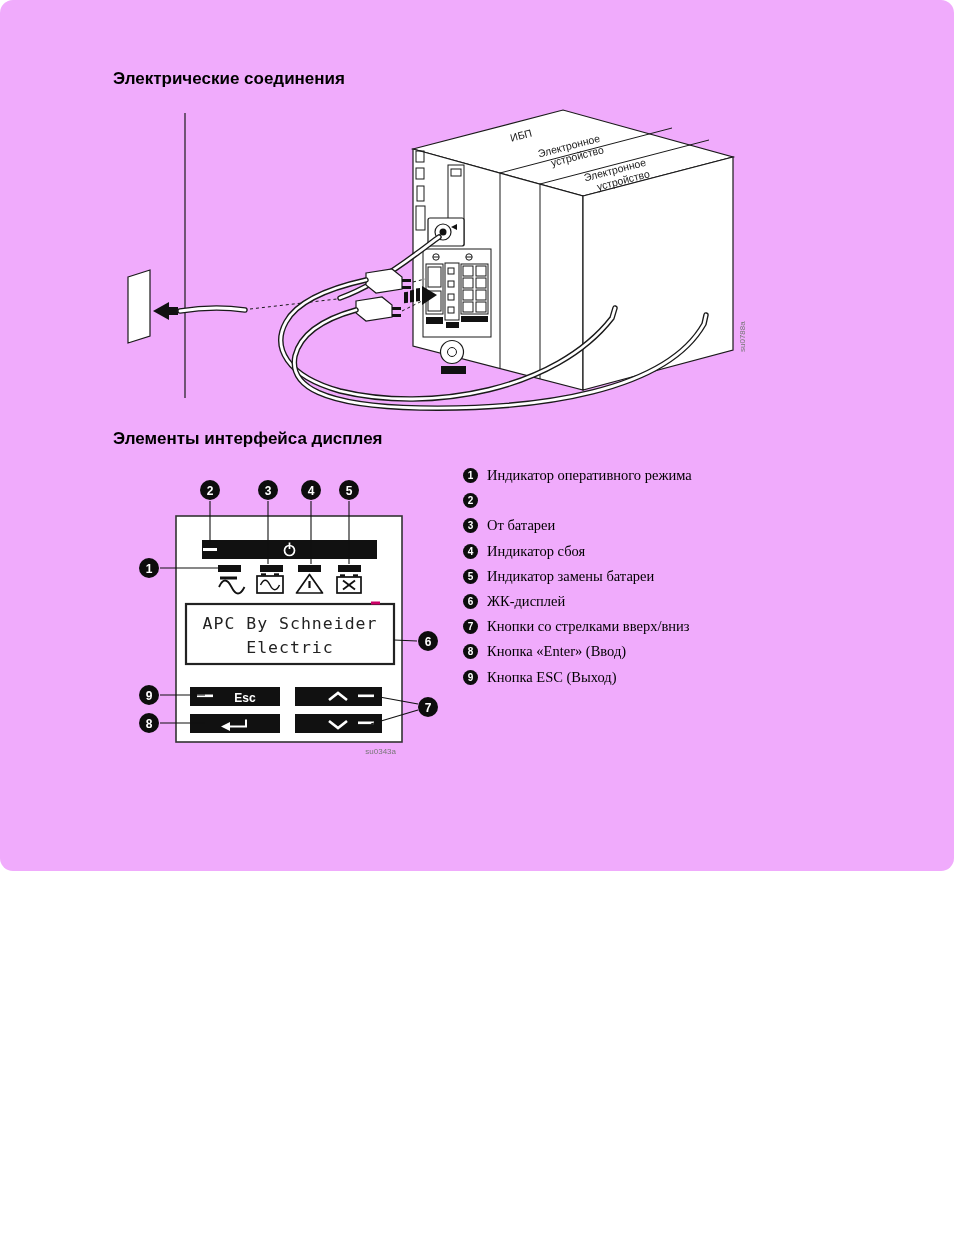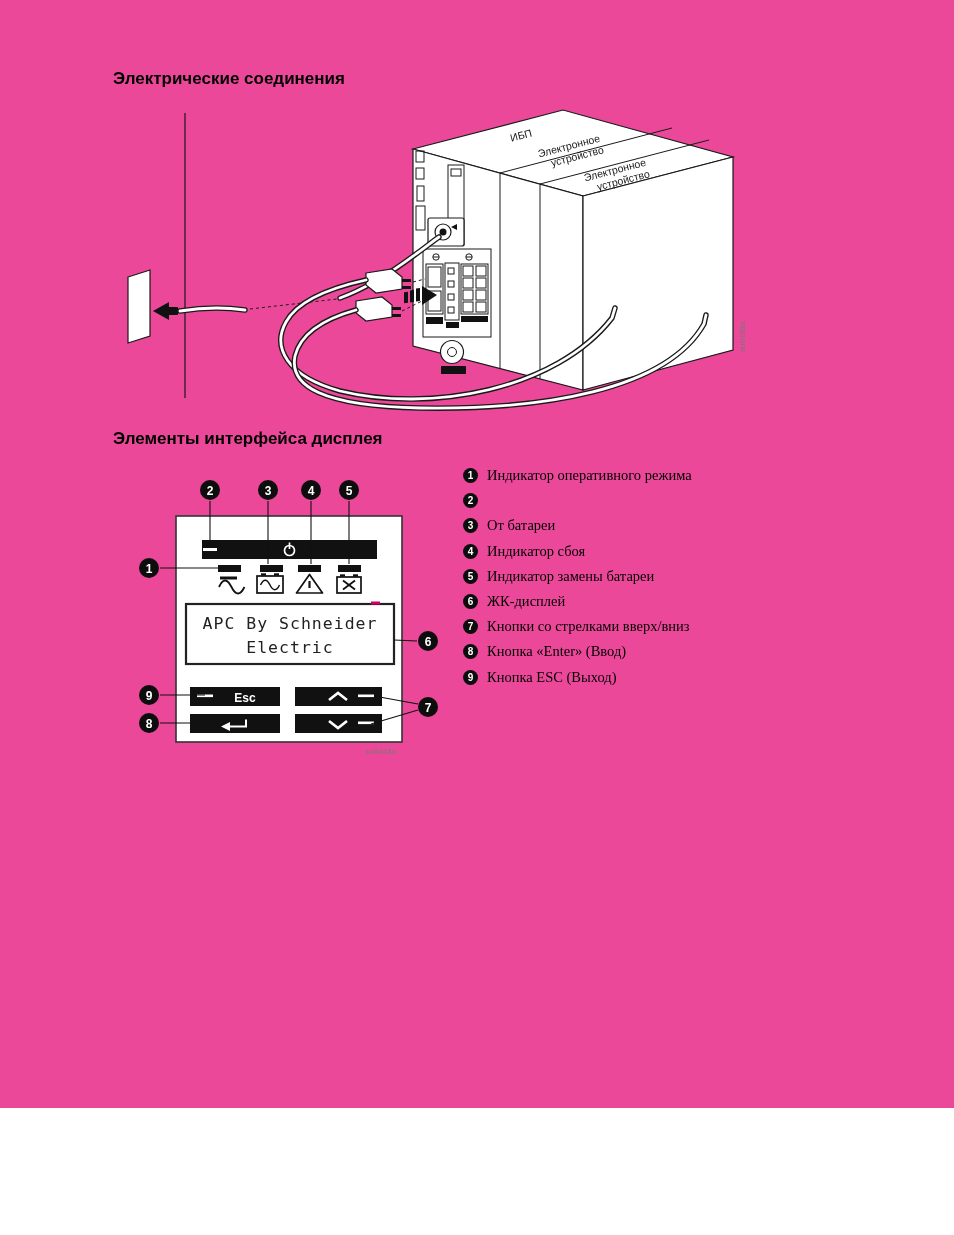--- a/index.html
+++ b/index.html
@@ -1,23 +1,24 @@
 <!DOCTYPE html>
 <html><head>
 <meta charset="utf-8">
 <style>
   * { margin: 0; padding: 0; box-sizing: border-box; }
   html, body { background: #ffffff; }
   .page {
     position: relative;
     width: 954px;
-    height: 1108px;
-    background: #ec4899;
+    height: 871px;
+    background: #f0abfc;
     font-family: "Liberation Sans", sans-serif;
     overflow: hidden;
+    border-radius: 13px;
   }
   .h {
     position: absolute;
     left: 113px;
     font-family: "Liberation Sans", sans-serif;
     font-weight: bold;
     font-size: 17px;
     color: #000;
     white-space: nowrap;
   }

